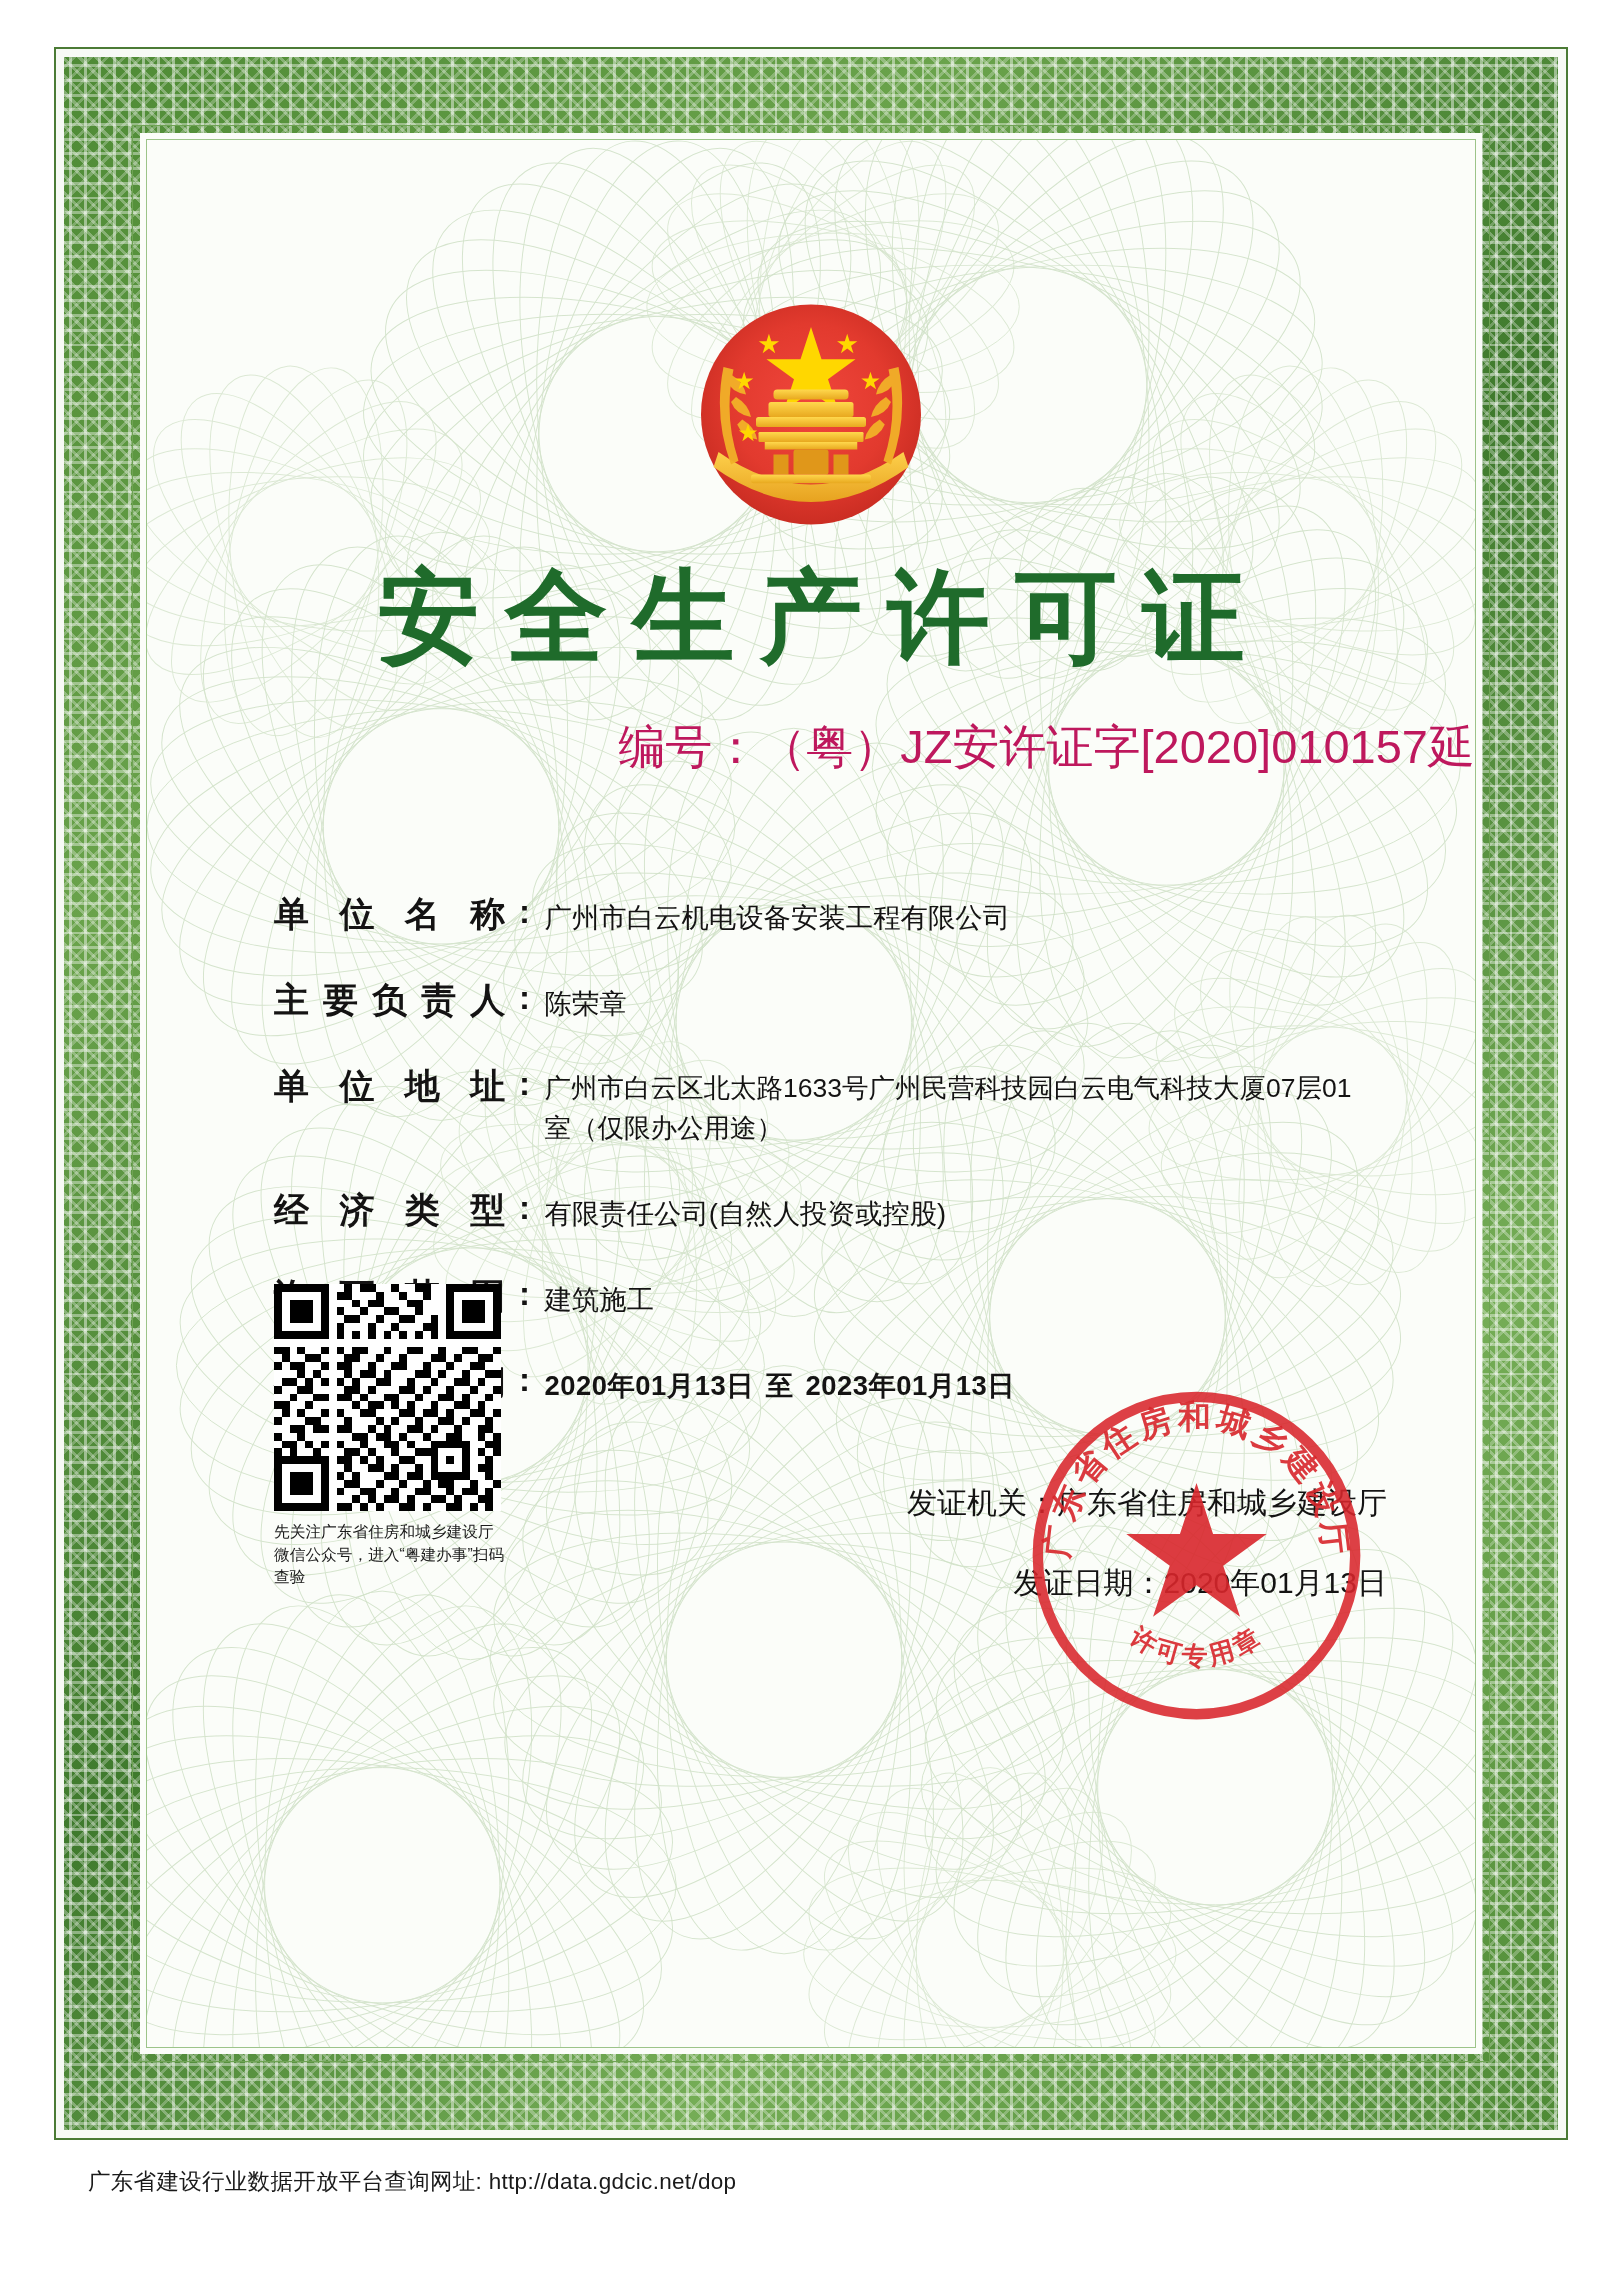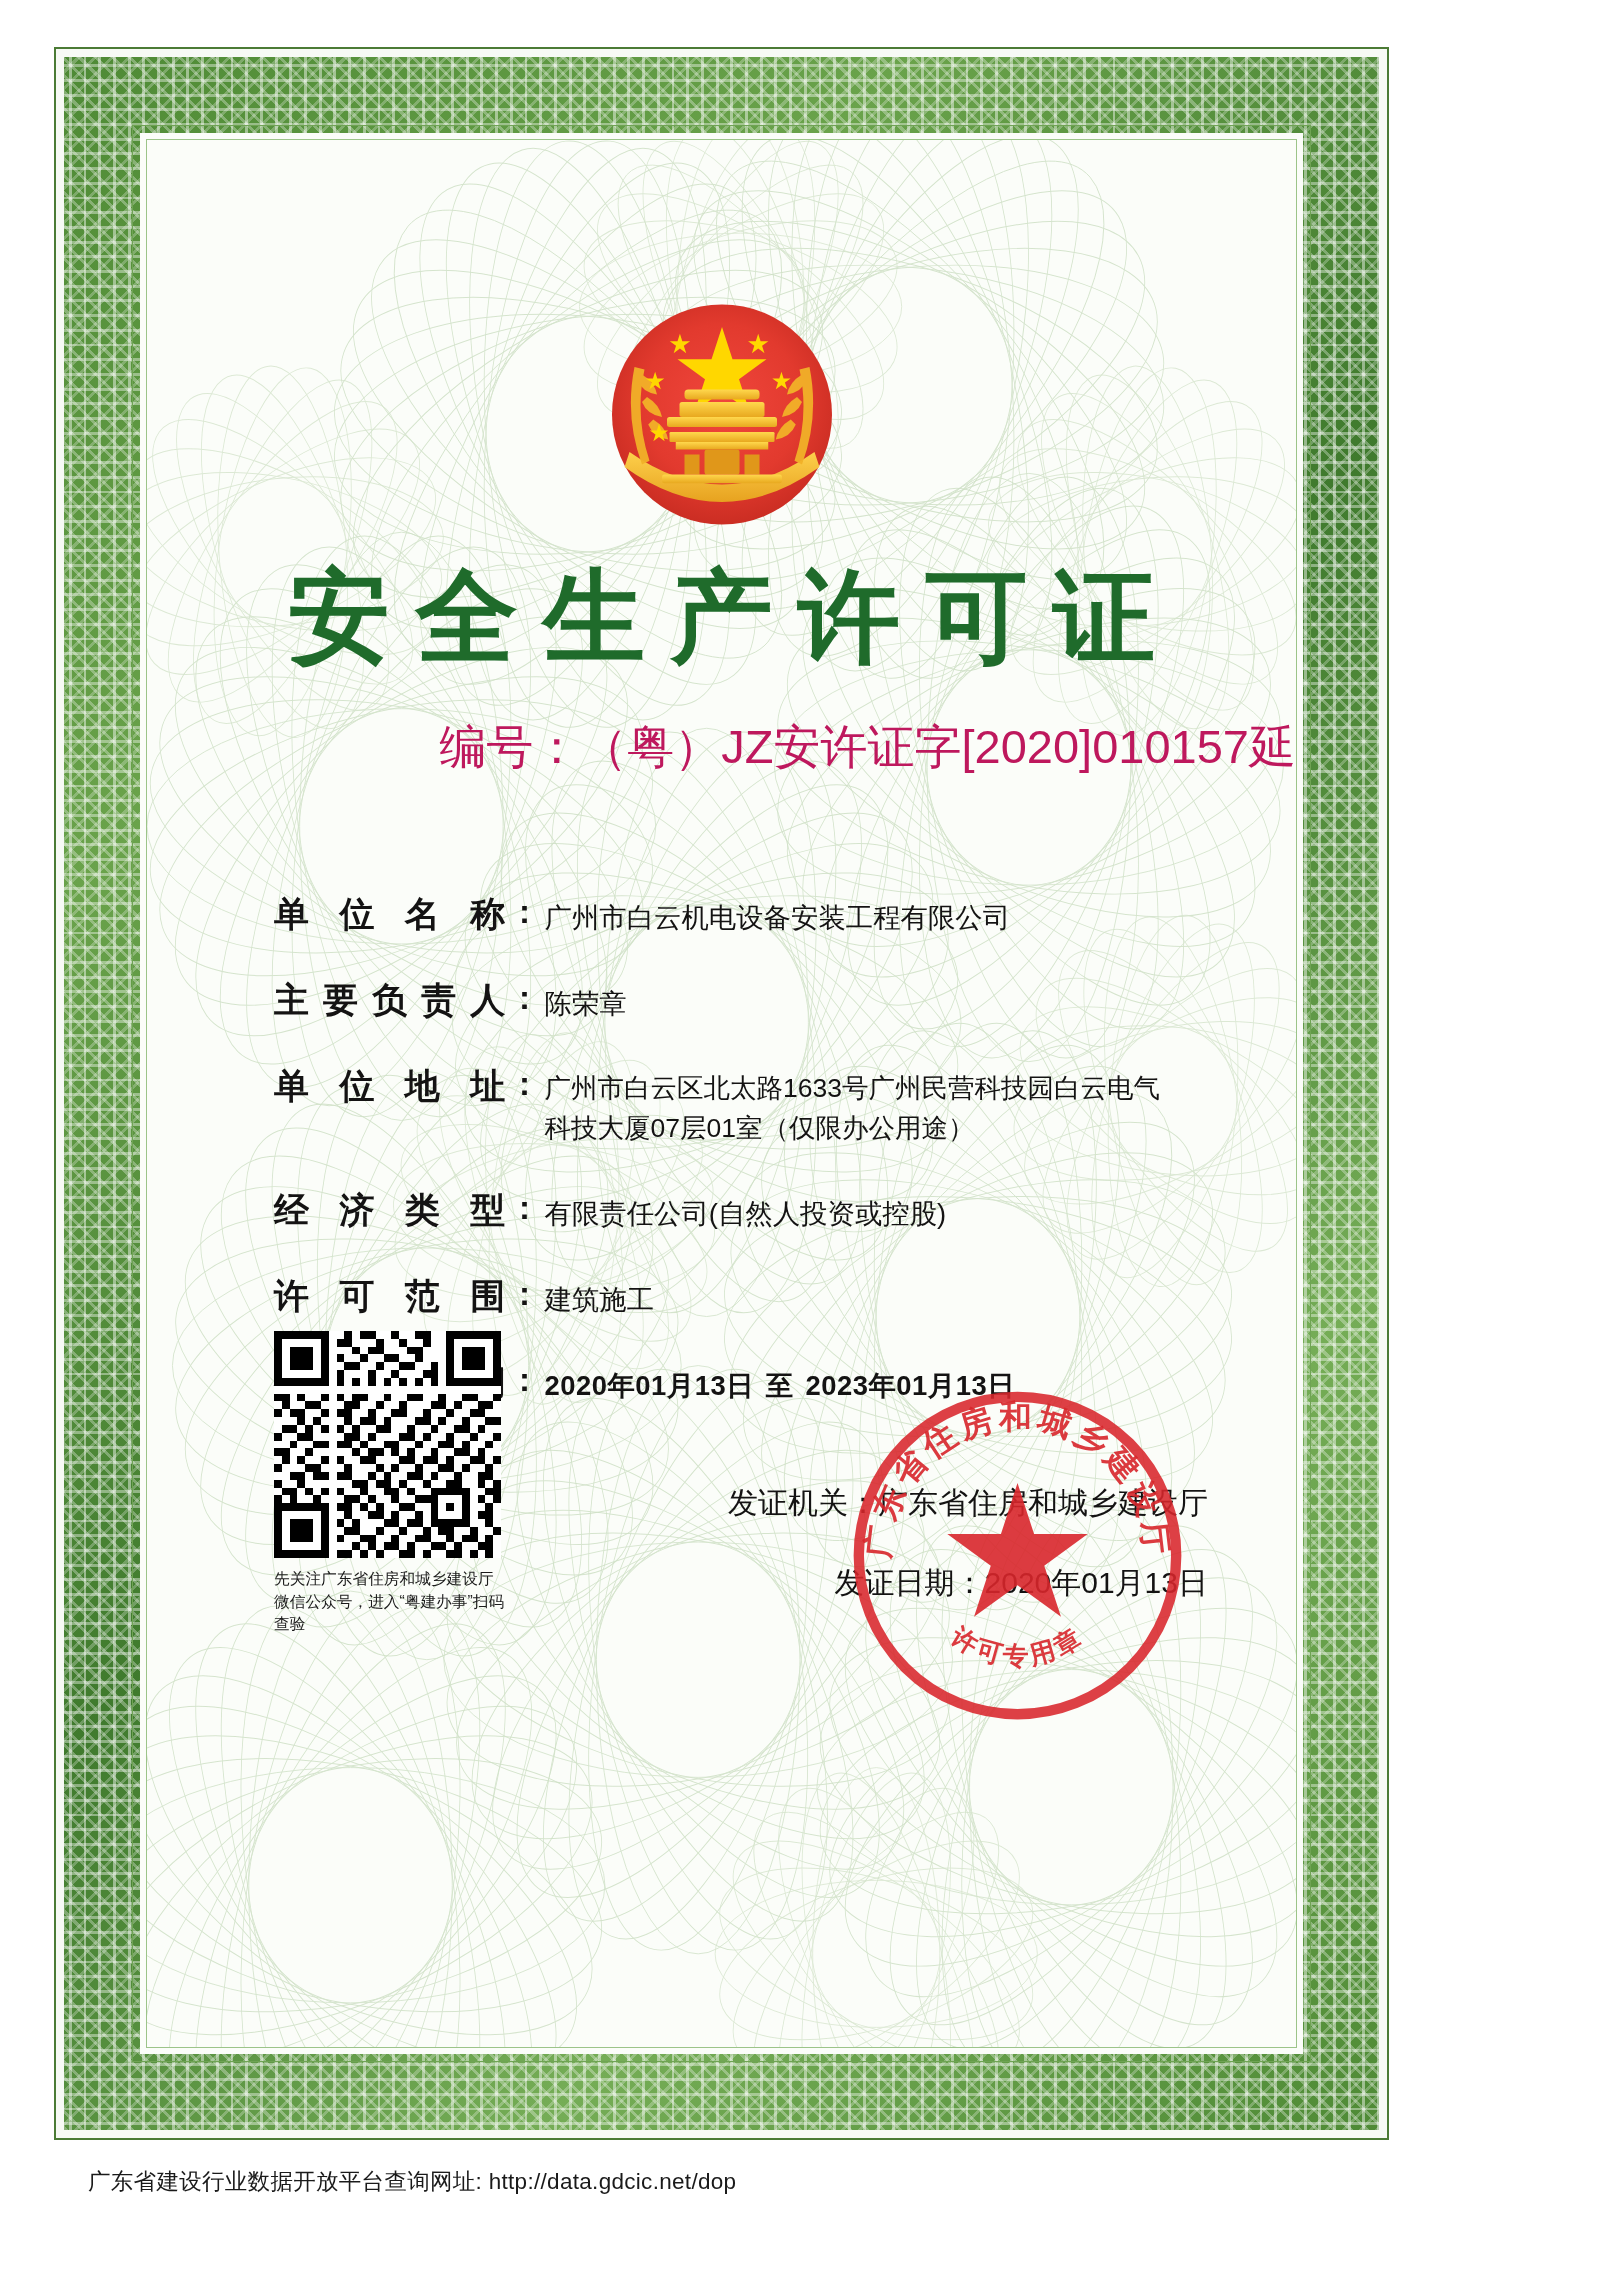--- a/index.html
+++ b/index.html
@@ -13,21 +13,21 @@
     font-family: "Liberation Sans", "DejaVu Sans", sans-serif;
     position: relative;
     overflow: hidden;
   }
 
   
   #certificate {
     position: absolute;
     left: 54px;
     top: 47px;
-    width: 1335px;
+    width: 1514px;
     height: 2093px;
     background: #f7faf5;
     box-sizing: border-box;
   }
 
   
   .outer-rule {
     position: absolute;
     inset: 0;
     border: 2px solid #4b7b35;
@@ -211,21 +211,21 @@
     font-size: 27.4px;
     letter-spacing: 0.5px;
     font-weight: bold;
   }
   .valid-sep { padding: 0 11.8px; }
 
   
   .qr-block {
     position: absolute;
     left: 127px;
-    top: 1191px;
+    top: 1144px;
     width: 245px;
   }
   .qr-code {
     width: 227px;
     height: 227px;
     background: #ffffff;
   }
   .qr-code svg { display: block; width: 100%; height: 100%; }
   .qr-caption {
     margin-top: 9.8px;

